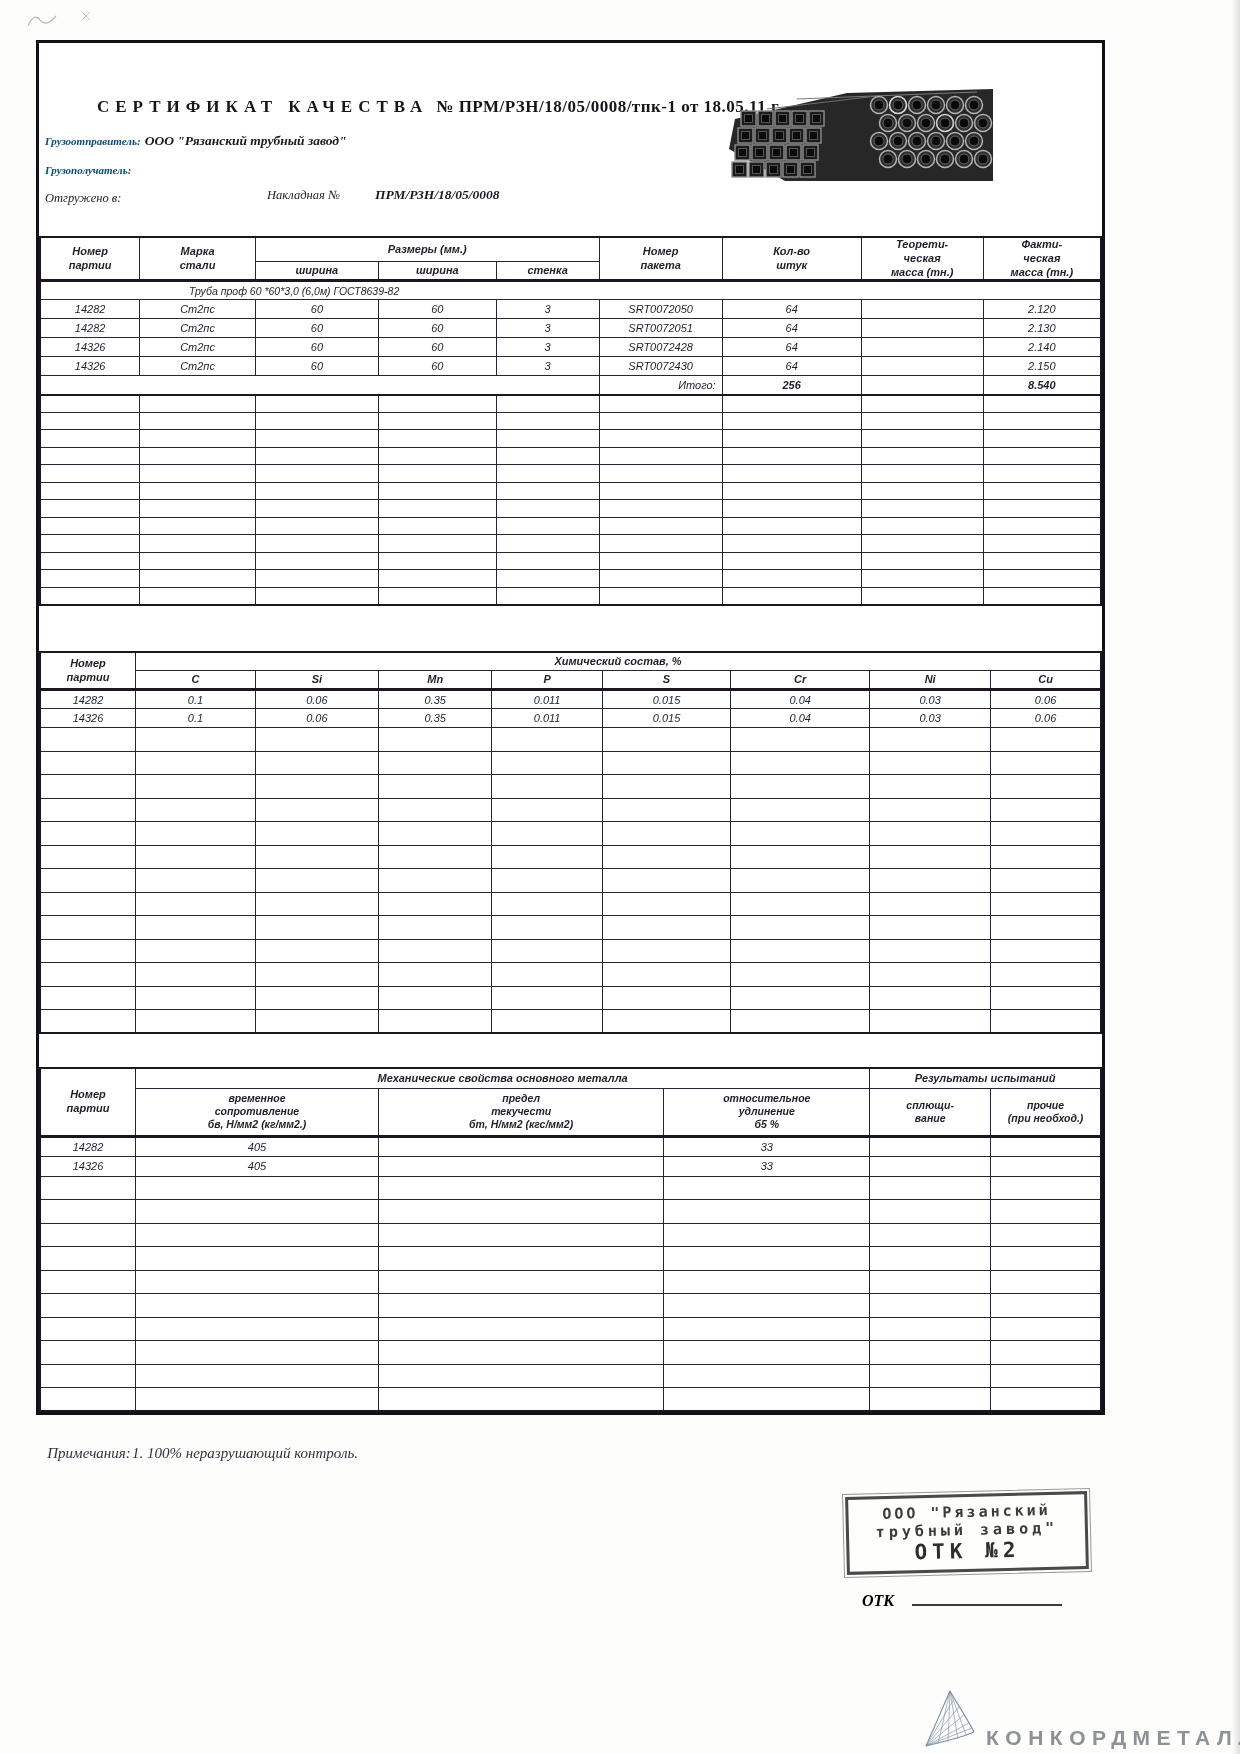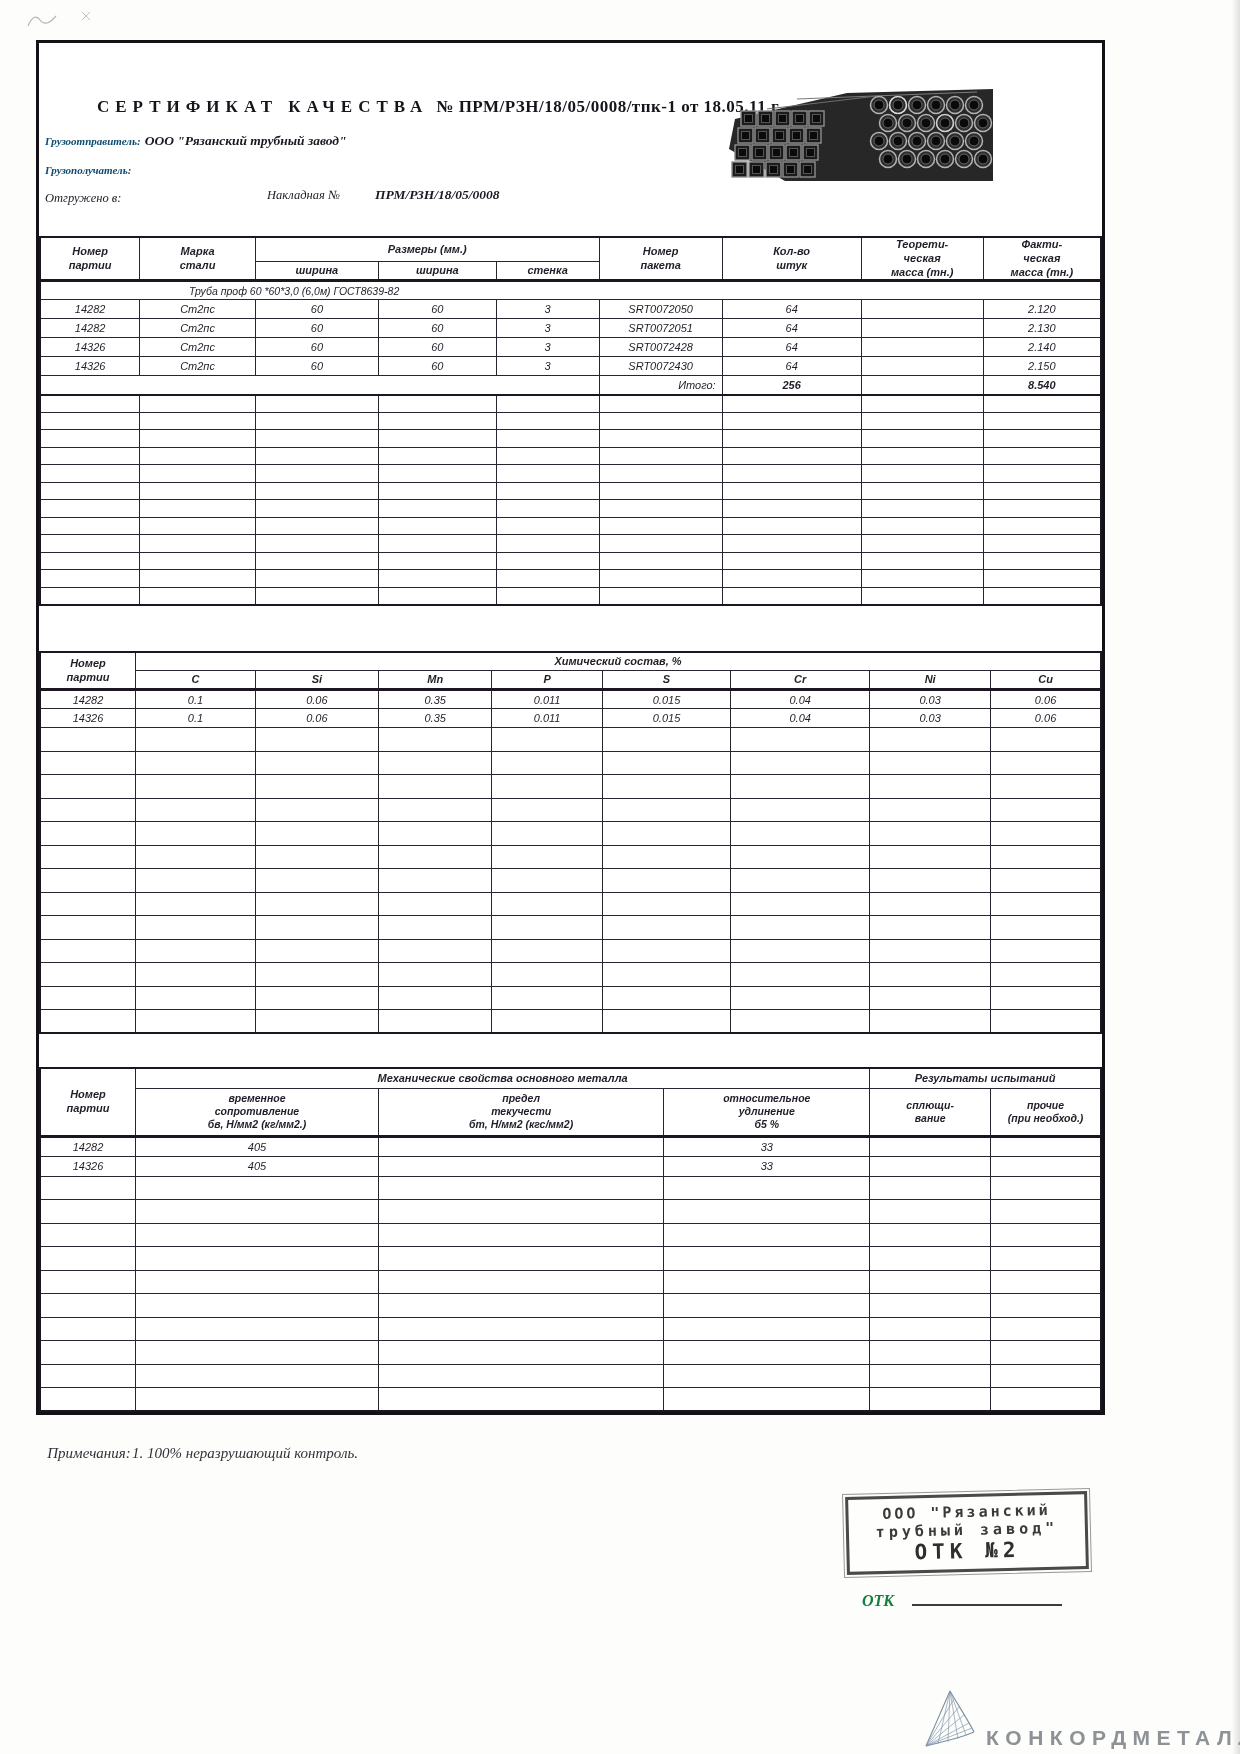--- a/index.html
+++ b/index.html
@@ -63,21 +63,21 @@
   .stamp { position:absolute; left:846px; top:1494px; width:242px; height:78px;
     border:3px solid #4a4a4a; outline:1px solid rgba(70,70,70,.55); outline-offset:2px;
     transform:rotate(-1.4deg); display:flex; flex-direction:column; justify-content:center;
     align-items:center; font-family:"DejaVu Sans Mono", monospace; font-weight:bold; color:#3a3a3a;
     background:rgba(255,255,255,.6); }
   .stamp .s-l1 { font-size:15px; letter-spacing:3px; }
   .stamp .s-l2 { font-size:15px; letter-spacing:4px; }
   .stamp .s-l3 { font-size:21px; letter-spacing:5px; color:#2f2f2f; }
 
   .otk-line { position:absolute; left:862px; top:1592px; }
-  .otk-line .otk { font-style:italic; font-weight:bold; font-size:16px; color:#15803d; }
+  .otk-line .otk { font-style:italic; font-weight:bold; font-size:16px; color:#000000; }
   .otk-line .sig { display:inline-block; width:150px; border-bottom:2px solid #3c3c3c; margin-left:18px; }
 
   
   .logo { position:absolute; left:918px; top:1688px; display:flex; align-items:flex-end; gap:10px; }
   .logo .ltext { font-family:"Liberation Sans", sans-serif; font-weight:bold; font-size:21px;
     letter-spacing:6.5px; color:#8d9296; margin-bottom:2px; white-space:nowrap; }
 
   .pencil { position:absolute; left:22px; top:4px; }
 </style>
 </head>

